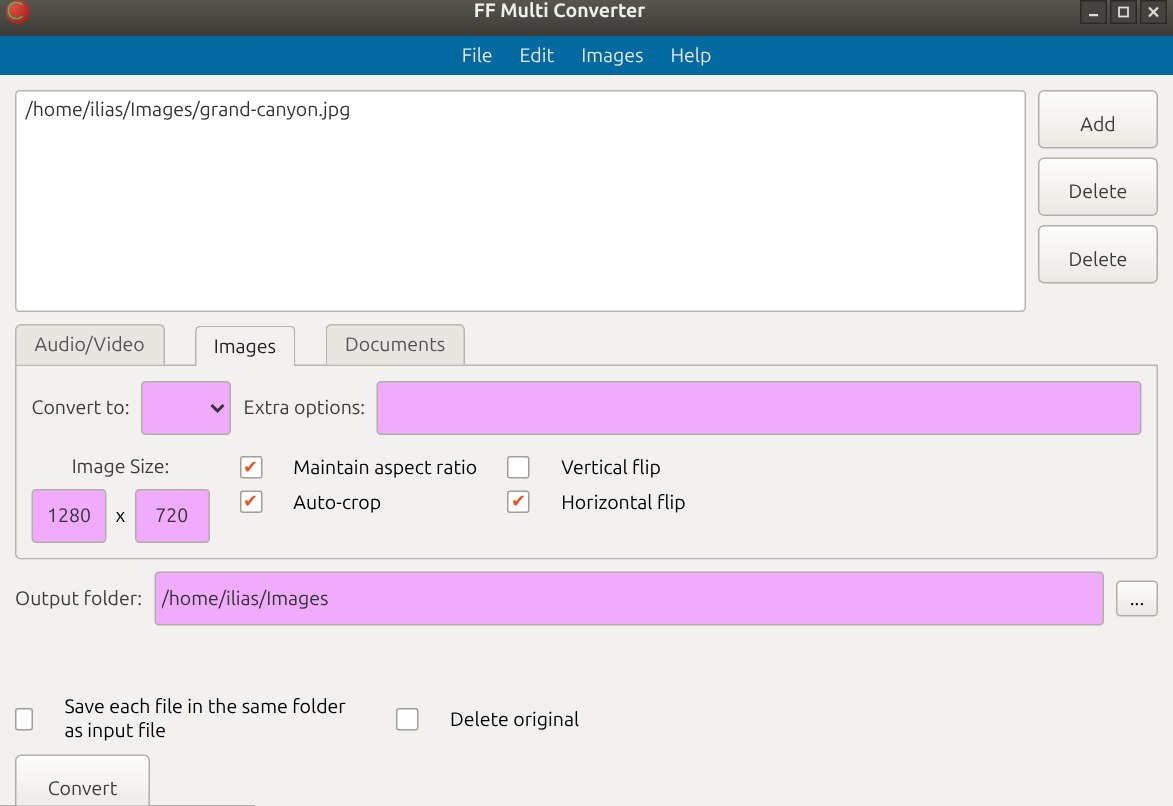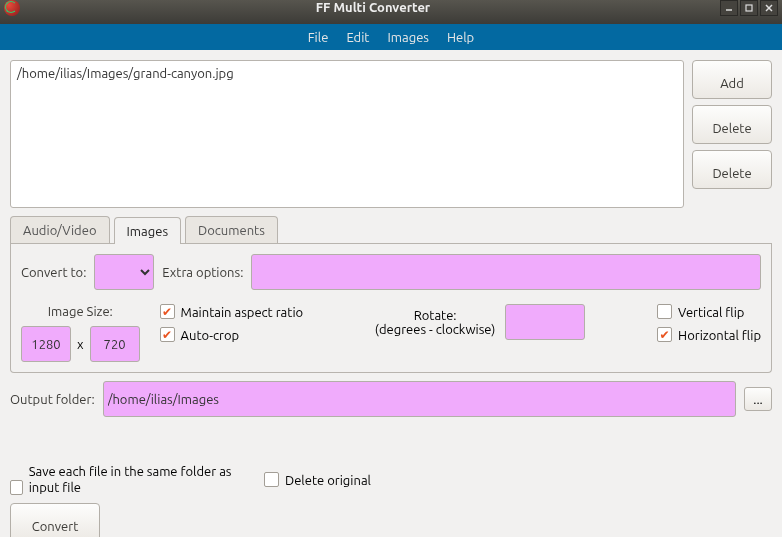--- a/index.html
+++ b/index.html
@@ -19,35 +19,35 @@
 .client { background: #f2f1f0; height: calc(537px - 24px - 26px); padding: 10px; display: flex; flex-direction: column; gap: 8px; }
 
 .toprow { display: flex; gap: 8px; }
 .filelist { flex: 1; height: 148px; background: #fff; border: 1px solid #b8b4ae; border-radius: 3px; padding: 4px 6px; overflow: auto; color: #333; }
 .filelist .item { padding: 1px 0; }
 .sidebtns { display: flex; flex-direction: column; gap: 6px; width: 80px; }
 
 button.btn { height: 39px; background: linear-gradient(#fdfdfc, #ece9e4); border: 1px solid #b3afa8; border-radius: 4px; color: #3c3b37; cursor: pointer; padding: 15px 10px; }
 
 .tabs { display: flex; border-bottom: 1px solid #b8b4ae; }
-.tab { padding: 6px 12px; border: 1px solid #b8b4ae; border-bottom: none; background: #e9e6e1; border-radius: 4px 4px 0 0; margin-right: 4px; cursor: pointer; color: #555; }
+.tab { padding: 6px 12px; border: 1px solid #b8b4ae; border-bottom: none; background: #e9e6e1; border-radius: 4px 4px 0 0; margin-right: 20px; cursor: pointer; color: #555; }
 .tab.active { background: #f2f1f0; color: #222; position: relative; top: 1px; }
 
 .panel { border: 1px solid #b8b4ae; border-top: none; border-radius: 0 0 4px 4px; padding: 10px; display: flex; flex-direction: column; gap: 14px; }
 
 .row { display: flex; align-items: center; gap: 8px; }
 label.lbl { color: #3c3b37; }
 
 select, input[type=text] { height: 24px; border: 1px solid #b3afa8; border-radius: 3px; background: #f0abfc; padding: 17px 4px; color: #333; }
 input[type=text].wide { flex: 1; }
 
 .imgsize { display: flex; align-items: center; gap: 6px; }
 .imgsize input { width: 50px; text-align: center; }
 
-.checkbox { display: flex; align-items: flex-end; gap: 6px; cursor: pointer; }
+.checkbox { display: flex; align-items: center; gap: 21px; cursor: pointer; }
 .checkbox .box { width: 15px; height: 15px; border: 1px solid #a39e96; border-radius: 2px; background: #fff; display: flex; align-items: center; justify-content: center; }
 .checkbox.checked .box { background: #fff; }
 .checkbox.checked .box::after { content: "✔"; color: #e95420; font-size: 12px; line-height: 1; font-weight: bold; }
 
 .grid3 { display: flex; gap: 20px; align-items: flex-start; }
 .col { display: flex; flex-direction: column; gap: 8px; }
 .col.center { align-items: center; justify-content: center; text-align: center; }
 
 .outrow { display: flex; align-items: center; gap: 8px; }
 .outrow input { flex: 1; }
@@ -134,29 +134,20 @@
         <div class="col">
           <div class="checkbox checked">
             <div class="box"></div>
               <span>Maintain aspect ratio</span>
           </div>
           <div class="checkbox checked">
             <div class="box"></div>
               <span>Auto-crop</span>
           </div>
         </div>
-        <div class="col center" style="flex:1;">
-          <div class="row" style="gap:10px;">
-            <div style="text-align:center;">
-              <div>Rotate:</div>
-              <div>(degrees - clockwise)</div>
-            </div>
-            <input type="text" style="width: 80px;" value="">
-          </div>
-        </div>
         <div class="col">
           <div class="checkbox">
             <div class="box"></div>
               <span>Vertical flip</span>
           </div>
           <div class="checkbox checked">
             <div class="box"></div>
               <span>Horizontal flip</span>
           </div>
         </div>

